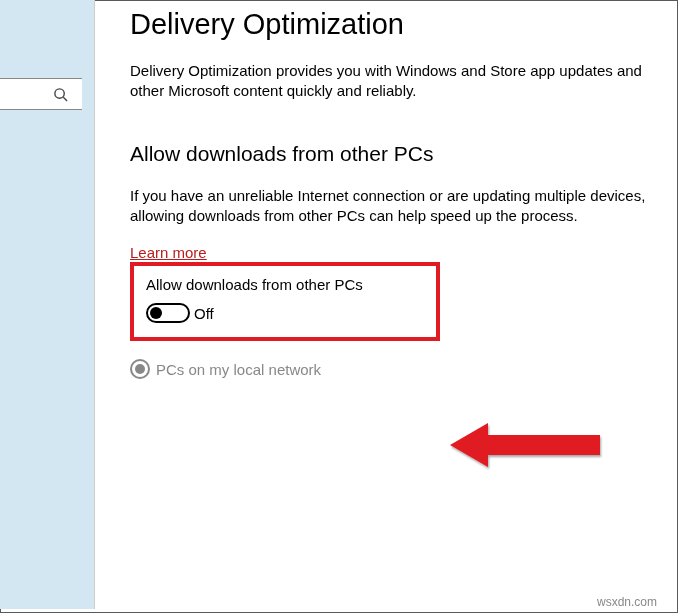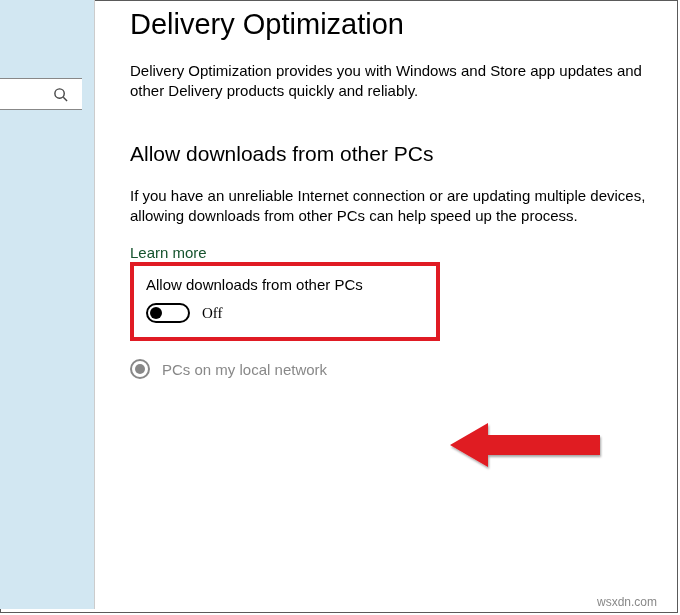--- a/index.html
+++ b/index.html
@@ -61,42 +61,42 @@
     color: #000;
     margin-bottom: 20px;
   }
   .para {
     font-size: 15px;
     color: #000;
     line-height: 1.35;
     margin-bottom: 18px;
   }
   .link {
-    color: #14532d;
+    color: #b91c1c;
     font-size: 15px;
     cursor: pointer;
     display: inline-block;
+    text-decoration: underline;
   }
   .highlight-box {
     border: 4px solid #e01b24;
     padding: 10px 12px 14px 12px;
     width: 310px;
     margin-bottom: 18px;
   }
   .toggle-label {
     font-size: 15px;
     color: #000;
     margin-bottom: 10px;
     display: block;
   }
   .toggle-row {
     display: flex;
     align-items: center;
-    gap: 12px;
-    font-family: Liberation Serif, serif;
+    gap: 4px;
   }
   .toggle {
     width: 44px;
     height: 20px;
     border: 2px solid #000;
     border-radius: 20px;
     position: relative;
     cursor: pointer;
     background: #fff;
   }
@@ -107,21 +107,21 @@
     position: absolute;
     left: 2px; top: 2px;
   }
   .toggle-state {
     font-size: 15px;
     color: #000;
   }
   .radio-row {
     display: flex;
     align-items: center;
-    gap: 12px;
+    gap: 6px;
     margin-bottom: 20px;
     color: #888;
     font-size: 15px;
   }
   .radio {
     width: 20px; height: 20px;
     border: 2px solid #888;
     border-radius: 50%;
     position: relative;
     flex-shrink: 0;
@@ -165,21 +165,21 @@
     <svg class="search-icon-svg" viewBox="0 0 16 16">
       <circle cx="7" cy="7" r="5"></circle>
       <line x1="11" y1="11" x2="15" y2="15"></line>
     </svg>
   </div>
 </div>
 
 <div class="content">
   <h1 class="page-title">Delivery Optimization</h1>
 
-  <p class="intro">Delivery Optimization provides you with Windows and Store app updates and other Delivery products quickly and reliably.</p>
+  <p class="intro">Delivery Optimization provides you with Windows and Store app updates and other Microsoft content quickly and reliably.</p>
 
   <h2 class="section-title">Allow downloads from other PCs</h2>
 
   <p class="para">If you have an unreliable Internet connection or are updating multiple devices, allowing downloads from other PCs can help speed up the process.</p>
 
   <a class="link">Learn more</a>
 
   <div class="highlight-box">
     <span class="toggle-label">Allow downloads from other PCs</span>
     <div class="toggle-row">

